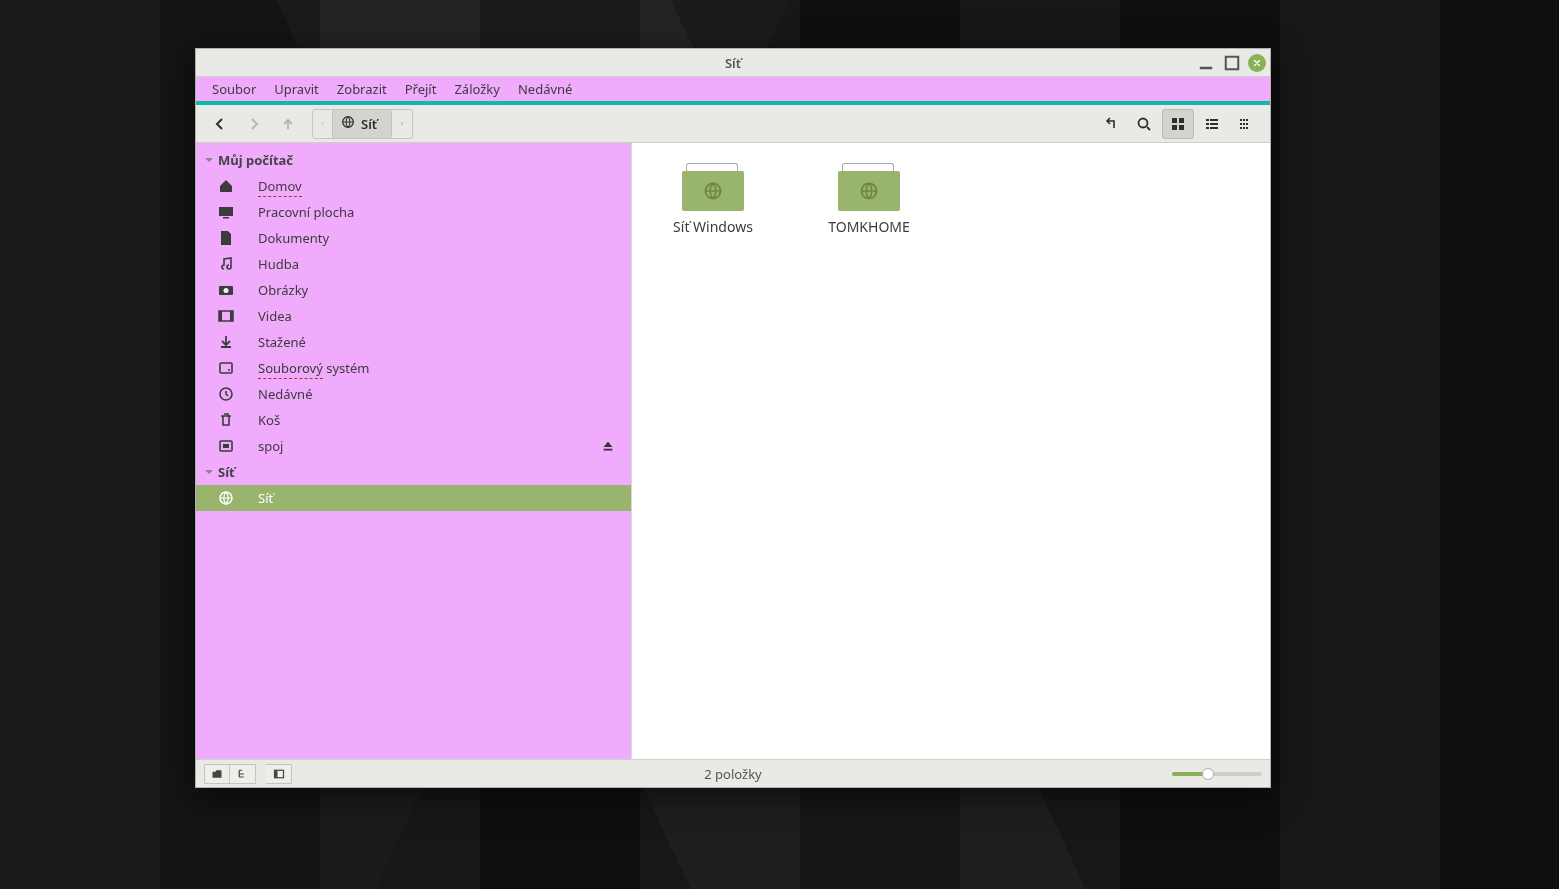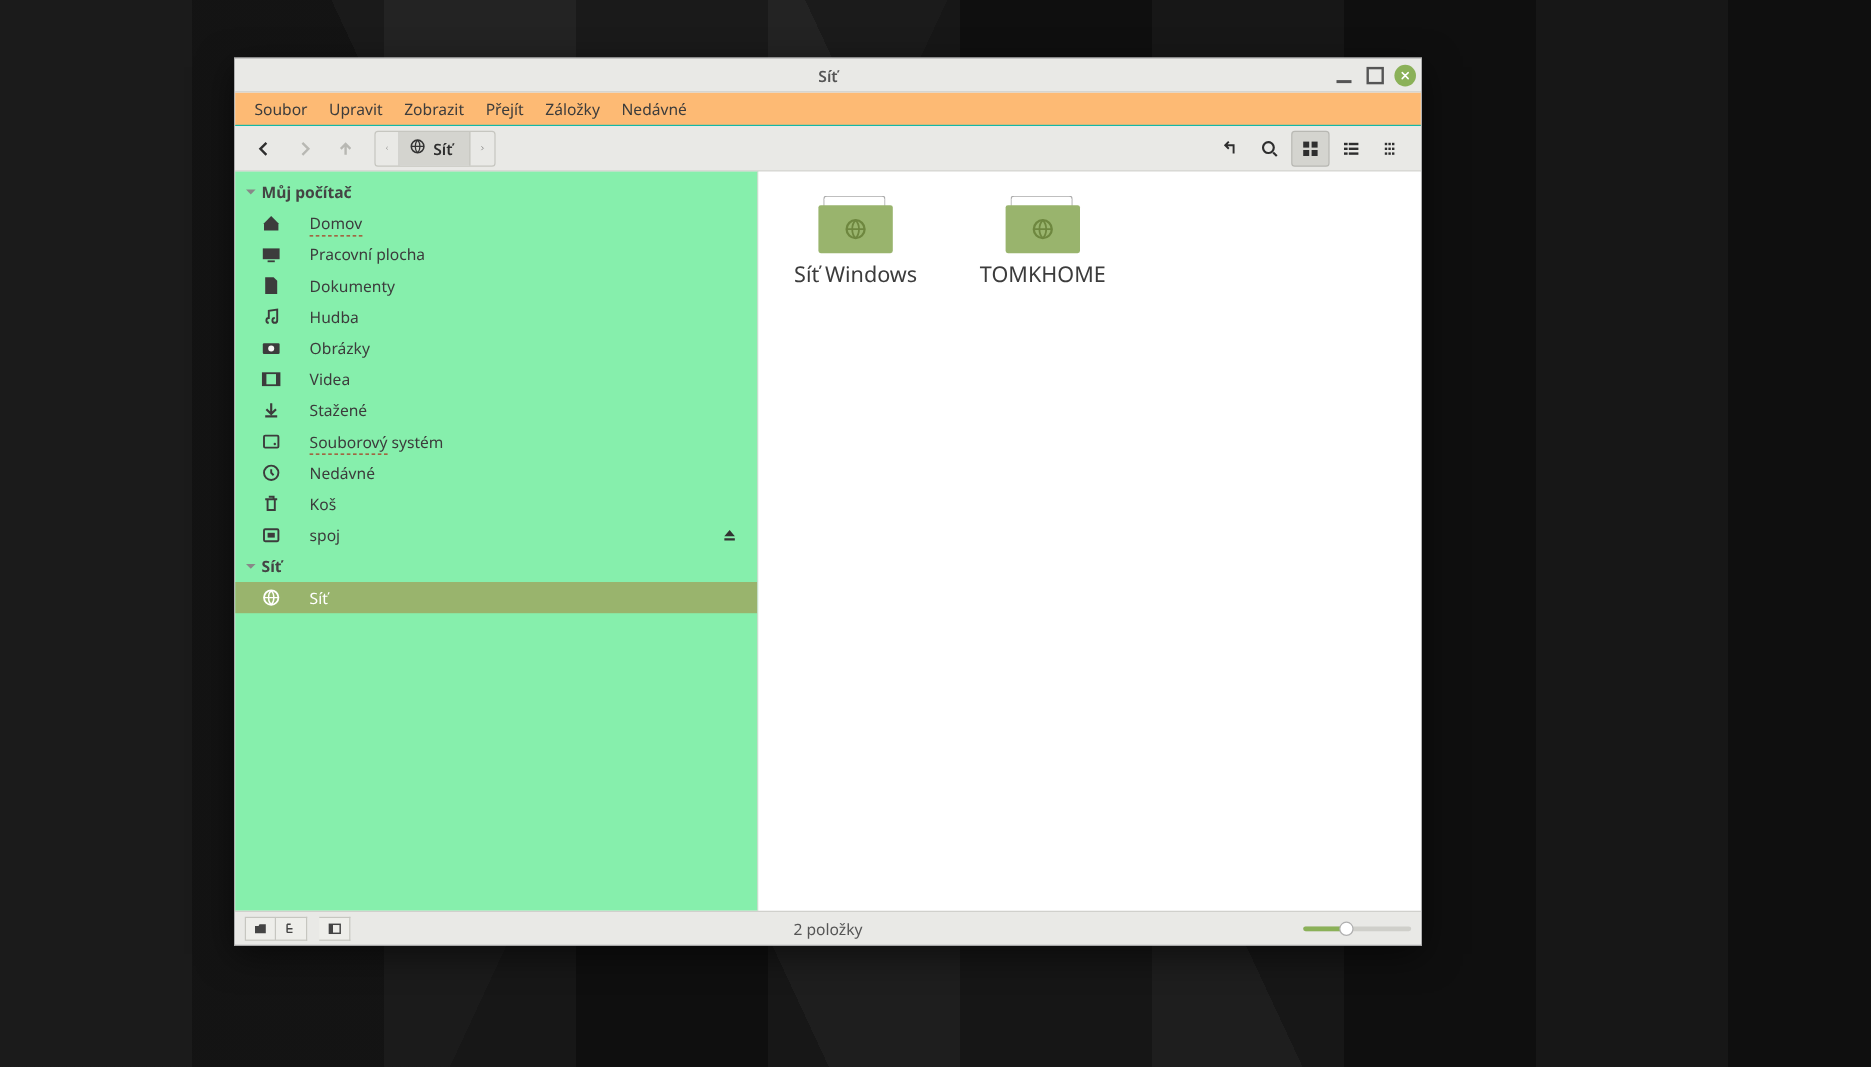--- a/index.html
+++ b/index.html
@@ -21,21 +21,21 @@
       linear-gradient(65deg, transparent 0 35%, rgba(255,255,255,0.03) 35% 55%, transparent 55%),
       repeating-linear-gradient(90deg, #1c1c1c 0 160px, #141414 160px 320px),
       repeating-linear-gradient(0deg, #1c1c1c 0 160px, #141414 160px 320px),
       #151515;
     filter: contrast(1.05);
   }
 
   .window {
     position: absolute;
     left: 195px; top: 48px;
-    width: 990px; height: 740px;
+    width: 1076px; height: 740px;
     background: #fff;
     border: 1px solid #b0b0b0;
     box-shadow: 0 8px 28px rgba(0,0,0,0.55);
     display: flex;
     flex-direction: column;
   }
 
   
   .titlebar {
     height: 28px;
@@ -68,25 +68,25 @@
     width: 18px; height: 18px;
     border-radius: 50%;
     background: #8bb158;
     color: #fff;
   }
   .close-btn svg { width: 10px; height: 10px; }
 
   
   .menubar {
     height: 28px;
-    background: #fdba74;
+    background: #f0abfc;
     display: flex; align-items: center;
     padding: 0 8px;
     gap: 2px;
-    border-bottom: 1px solid #14b8a6;
+    border-bottom: 4px solid #14b8a6;
   }
   .menu-item { padding: 4px 8px; color: #3c3c3c; }
 
   
   .toolbar {
     height: 38px;
     background: #e9e9e6;
     border-bottom: 1px solid #cfcfca;
     display: flex; align-items: center;
     padding: 0 8px;
@@ -126,21 +126,21 @@
     display: flex; align-items: center; gap: 6px;
     padding: 0 14px 0 8px;
   }
   .path-arrow { width: 20px; }
 
   
   .body-area { flex: 1; display: flex; min-height: 0; }
 
   .sidebar {
     width: 436px;
-    background: #86efac;
+    background: #f0abfc;
     border-right: 1px solid #d9d9d4;
     overflow-y: auto;
     padding-top: 4px;
   }
   .side-header {
     display: flex; align-items: center;
     gap: 4px;
     padding: 4px 8px;
     font-weight: 700;
     color: #444;
@@ -194,21 +194,21 @@
     background: #fff;
   }
   .folder-body {
     position: absolute;
     top: 8px; left: 0; right: 0; bottom: 0;
     background: #99b46d;
     border-radius: 2px;
     display: flex; align-items: center; justify-content: center;
   }
   .folder-body svg { width: 20px; height: 20px; color: #6e873f; }
-  .folder-label { font-size: 18px; color: #3c3c3c; text-align: center; }
+  .folder-label { font-size: 14px; color: #3c3c3c; text-align: center; }
 
   
   .statusbar {
     height: 28px;
     background: #e9e9e6;
     border-top: 1px solid #d0d0cc;
     display: flex; align-items: center;
     padding: 0 8px;
     position: relative;
   }

